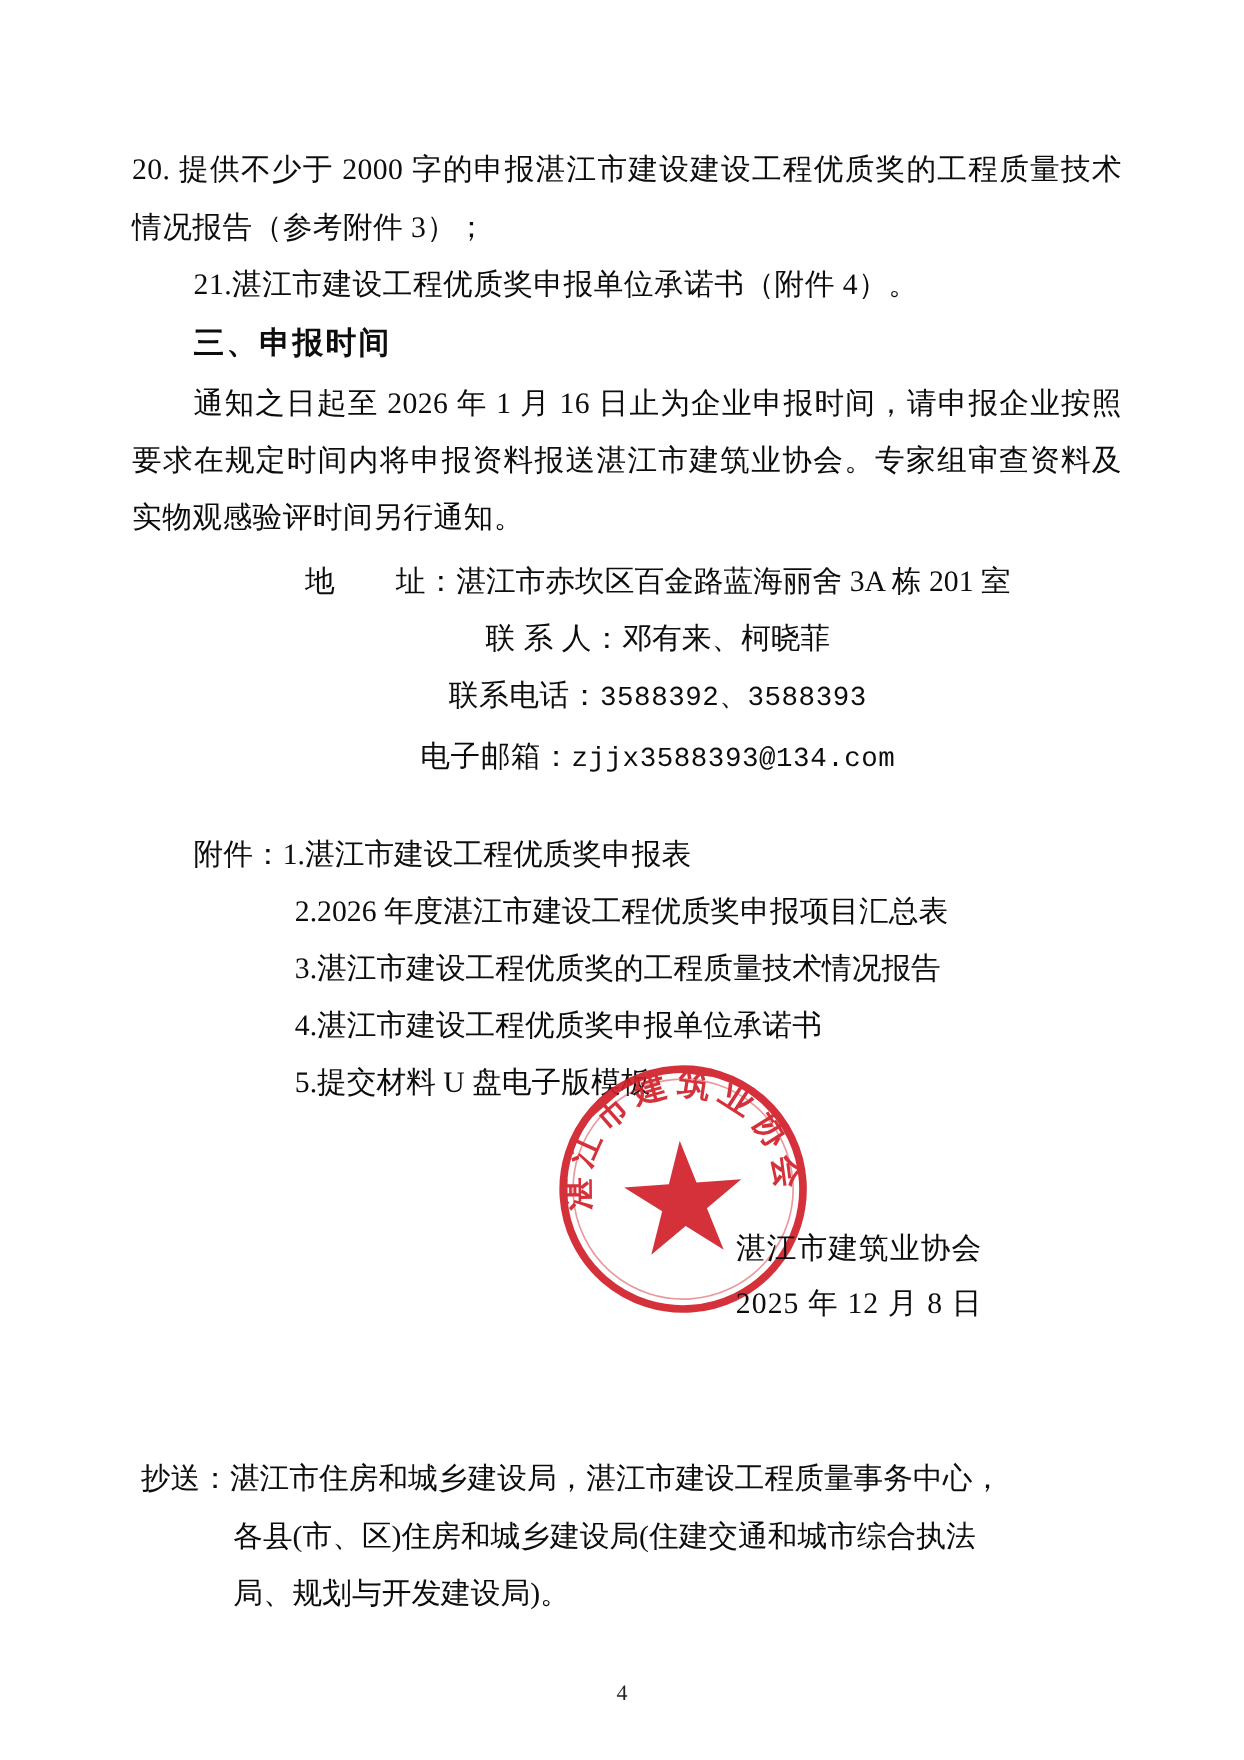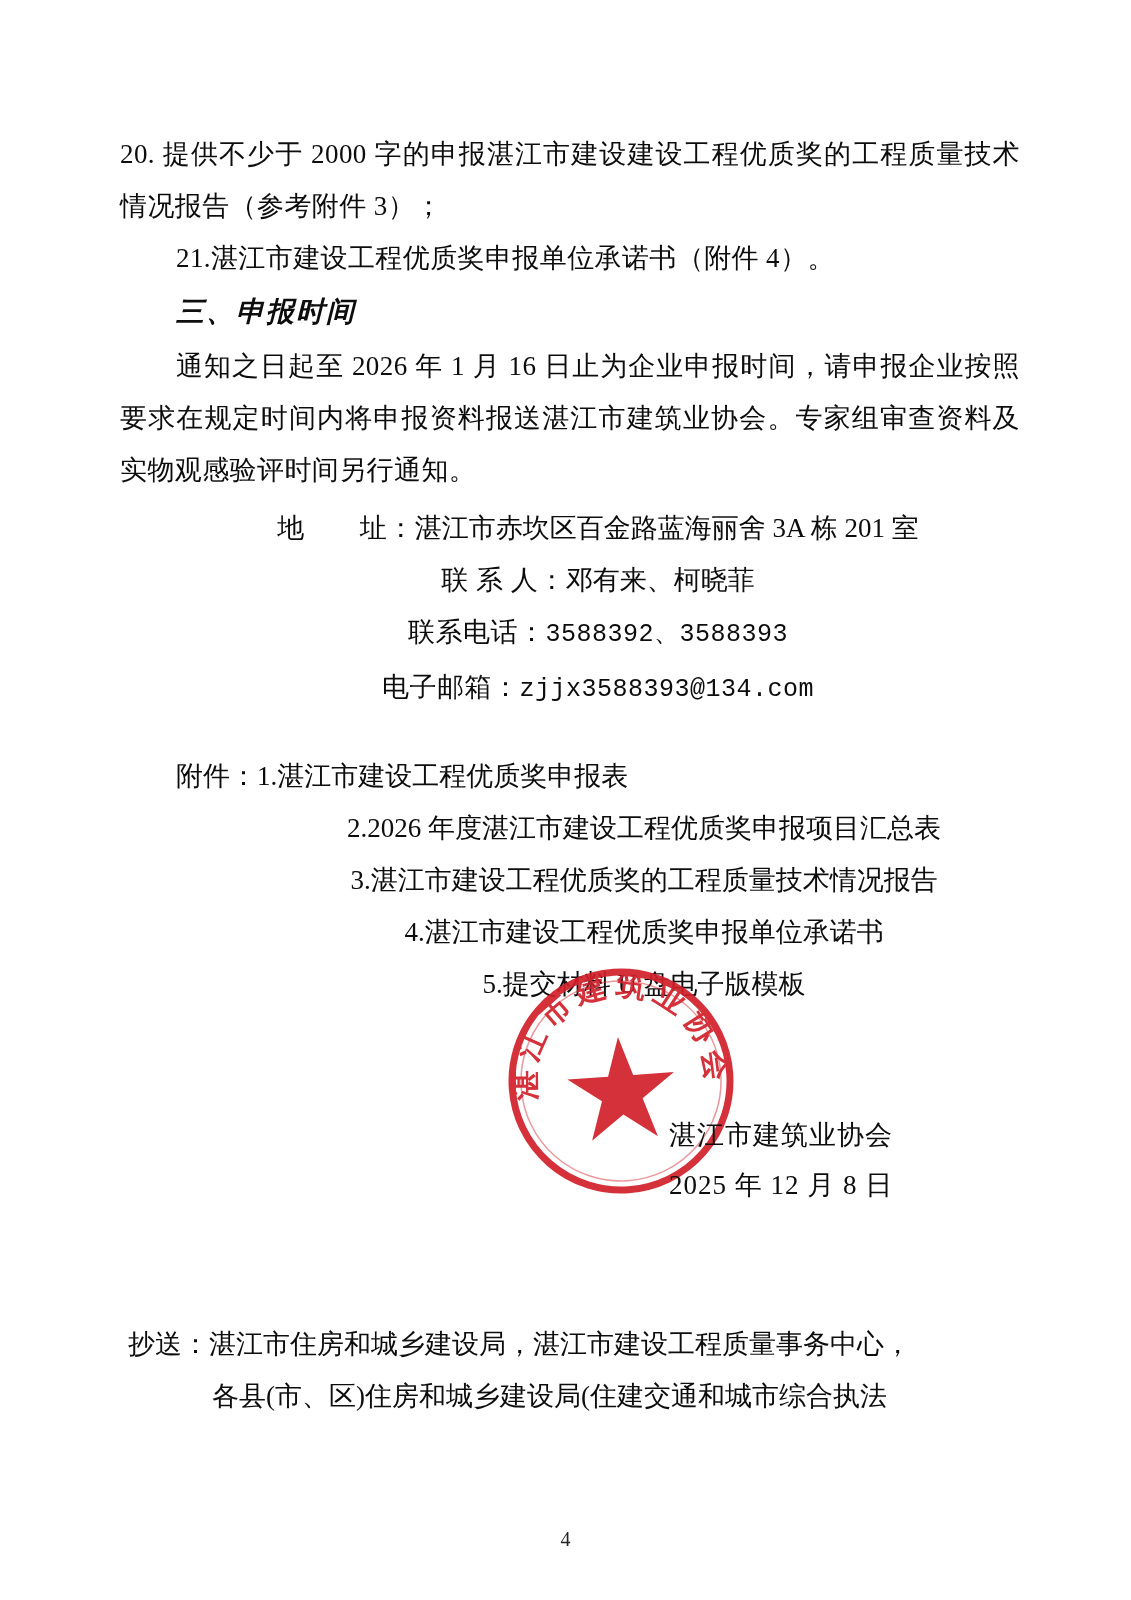--- a/index.html
+++ b/index.html
@@ -41,21 +41,20 @@
     padding-left: 0;
   }
   .section-title {
     font-size: 28px;
     line-height: 56px;
     font-weight: bold;
     letter-spacing: 2px;
     text-indent: 56px;
     margin: 0;
     font-family: "Liberation Sans", sans-serif;
-    font-style: italic;
   }
   .block-gap-sm { height: 6px; }
 
   .info-list {
     margin: 0;
     padding: 0 0 0 56px;
     list-style: none;
     text-align: center;
   }
   .info-line {
@@ -80,21 +79,20 @@
   }
   .attach-head {
     font-size: 27px;
     line-height: 52px;
     white-space: pre;
   }
   .attach-items {
     margin: 0;
     padding: 0;
     list-style: none;
-    text-align: center;
   }
   .attach-item {
     font-size: 27px;
     line-height: 52px;
     padding-left: 92px;
     white-space: pre;
   }
   .attach-first-inline {
     display: inline;
   }
@@ -203,17 +201,18 @@
   </div>
 
   <div class="signature">
     <div class="sig-line">湛江市建筑业协会</div>
     <div class="sig-line">2025 年 12 月 8 日</div>
   </div>
 
   <div class="cc">
     <div class="cc-line cc-body"><span>抄送：</span><span>湛江市住房和城乡建设局，湛江市建设工程质量事务中心，</span></div>
     <div class="cc-line cc-cont">各县(市、区)住房和城乡建设局(住建交通和城市综合执法</div>
+    <div class="cc-line cc-cont">局、规划与开发建设局)。</div>
   </div>
 
   <div class="page-number">4</div>
 
 </div>
 
 </body></html>

